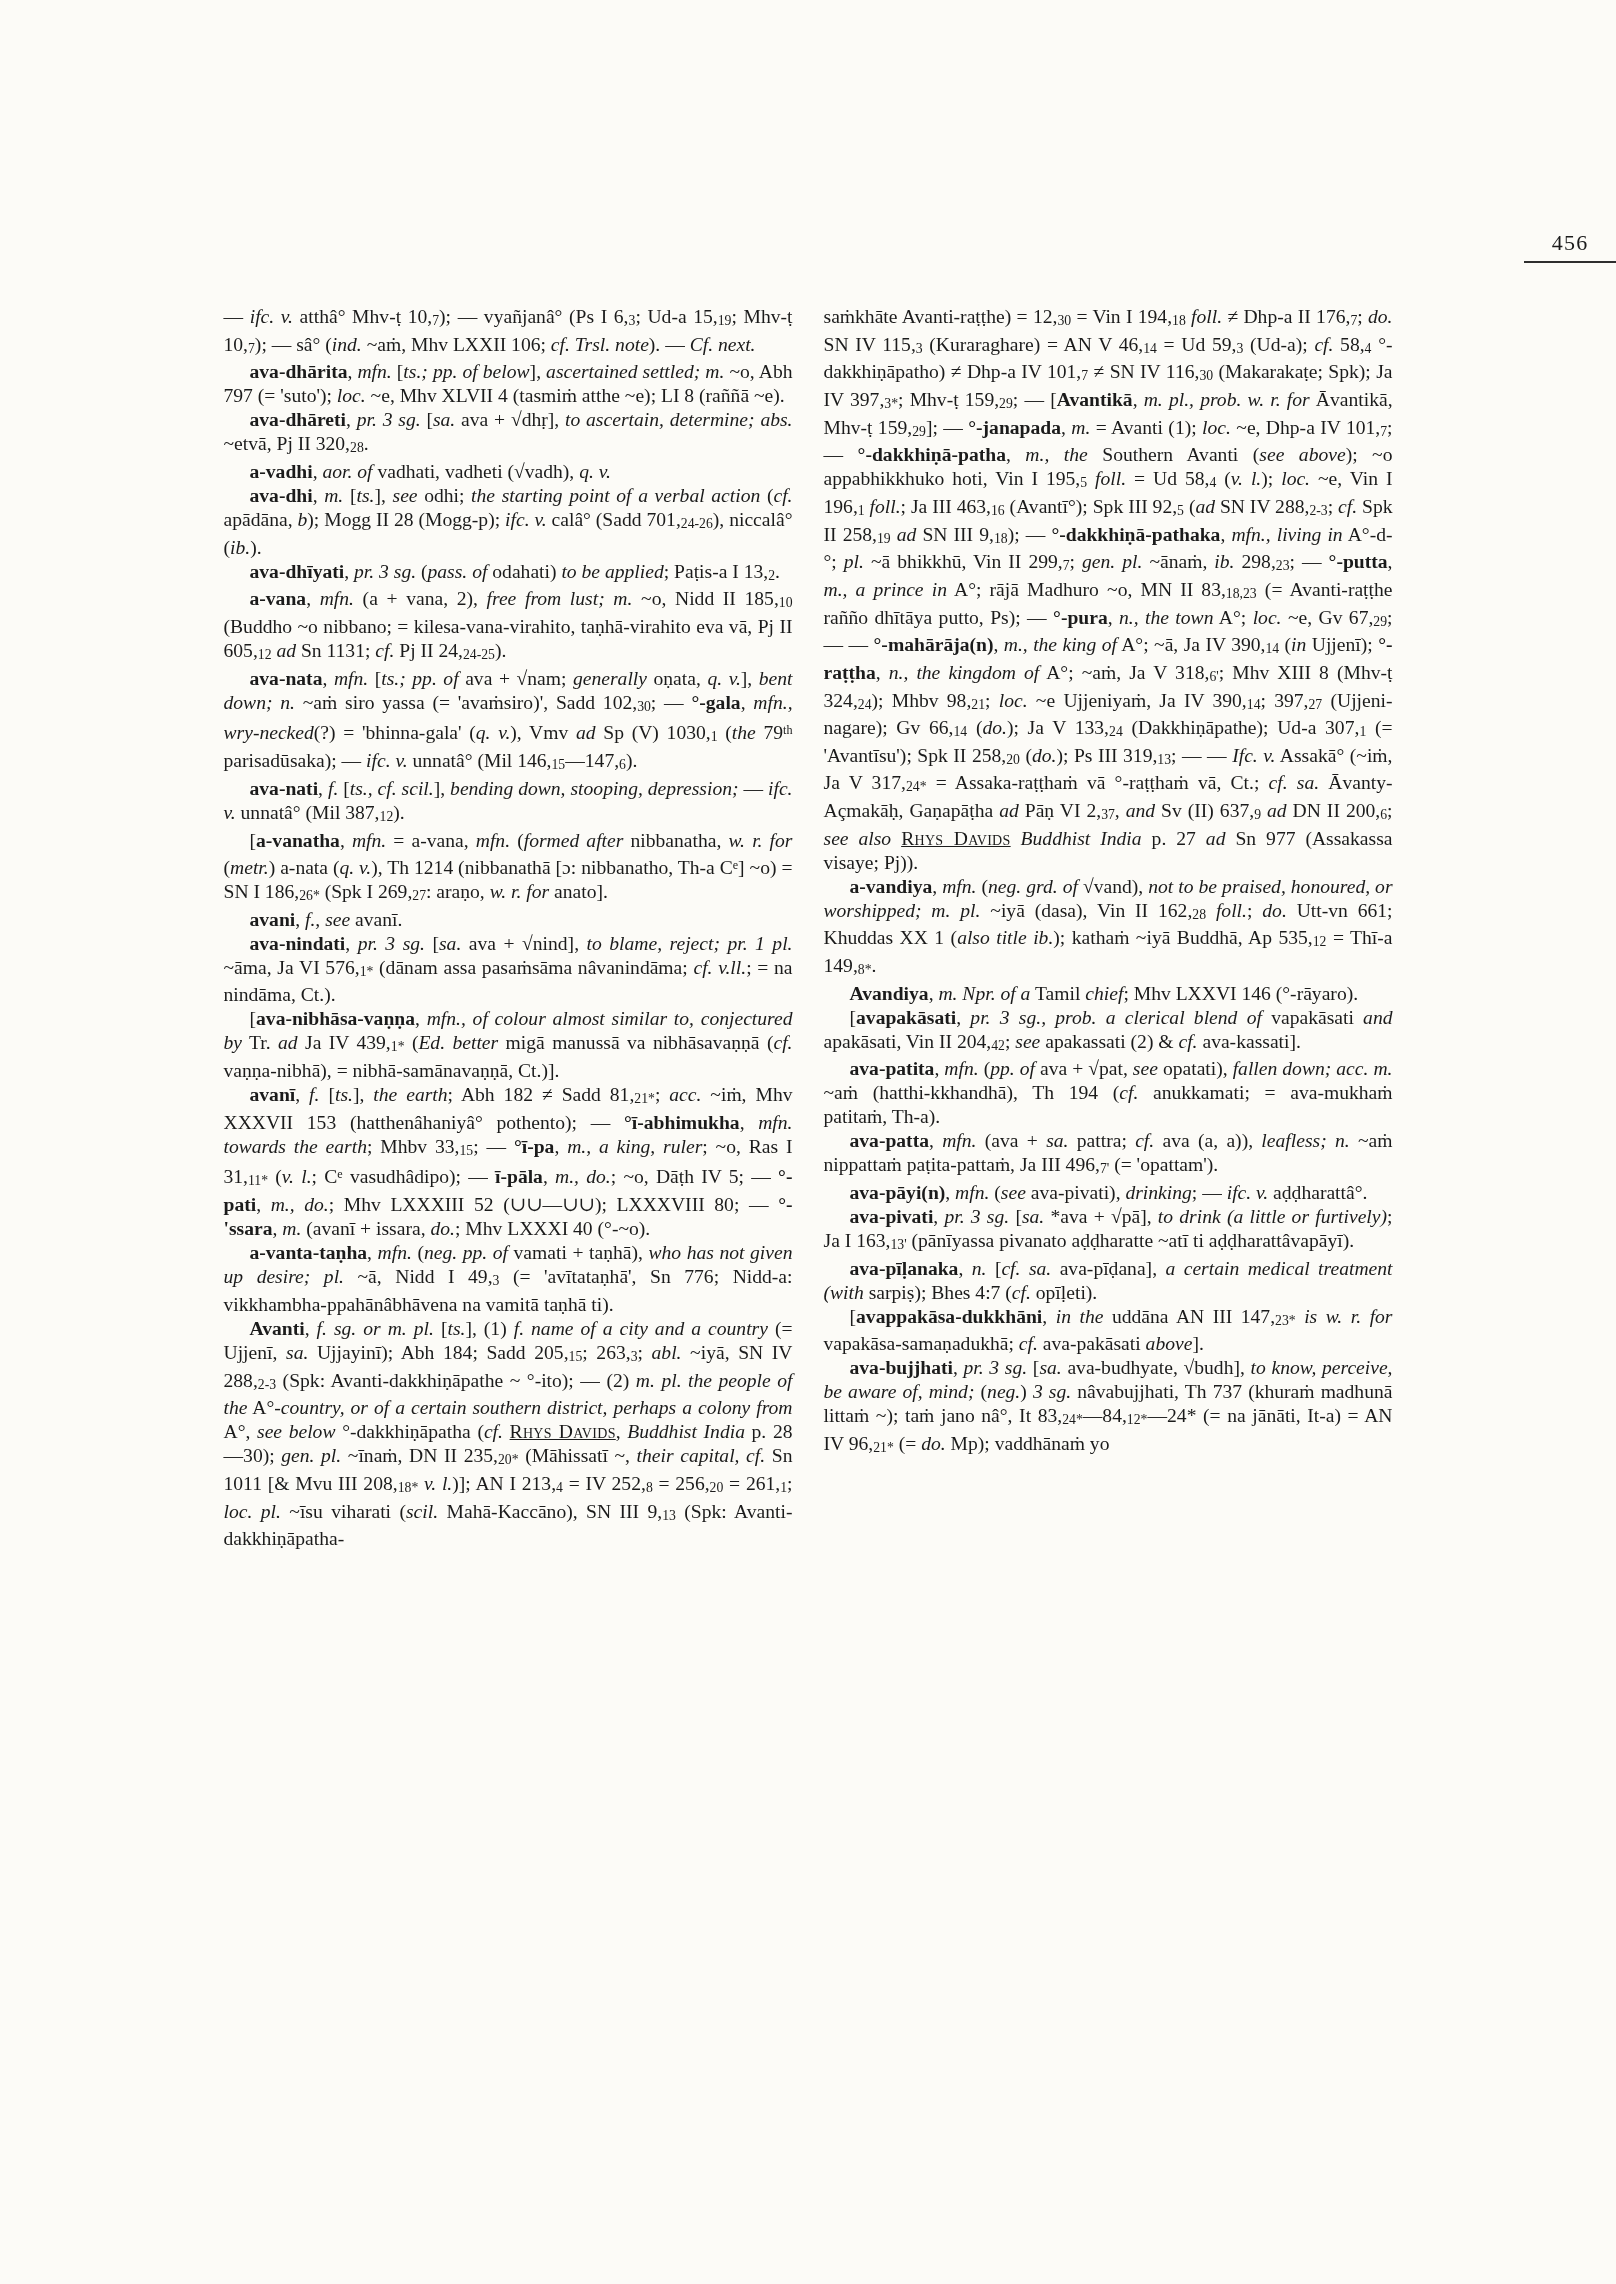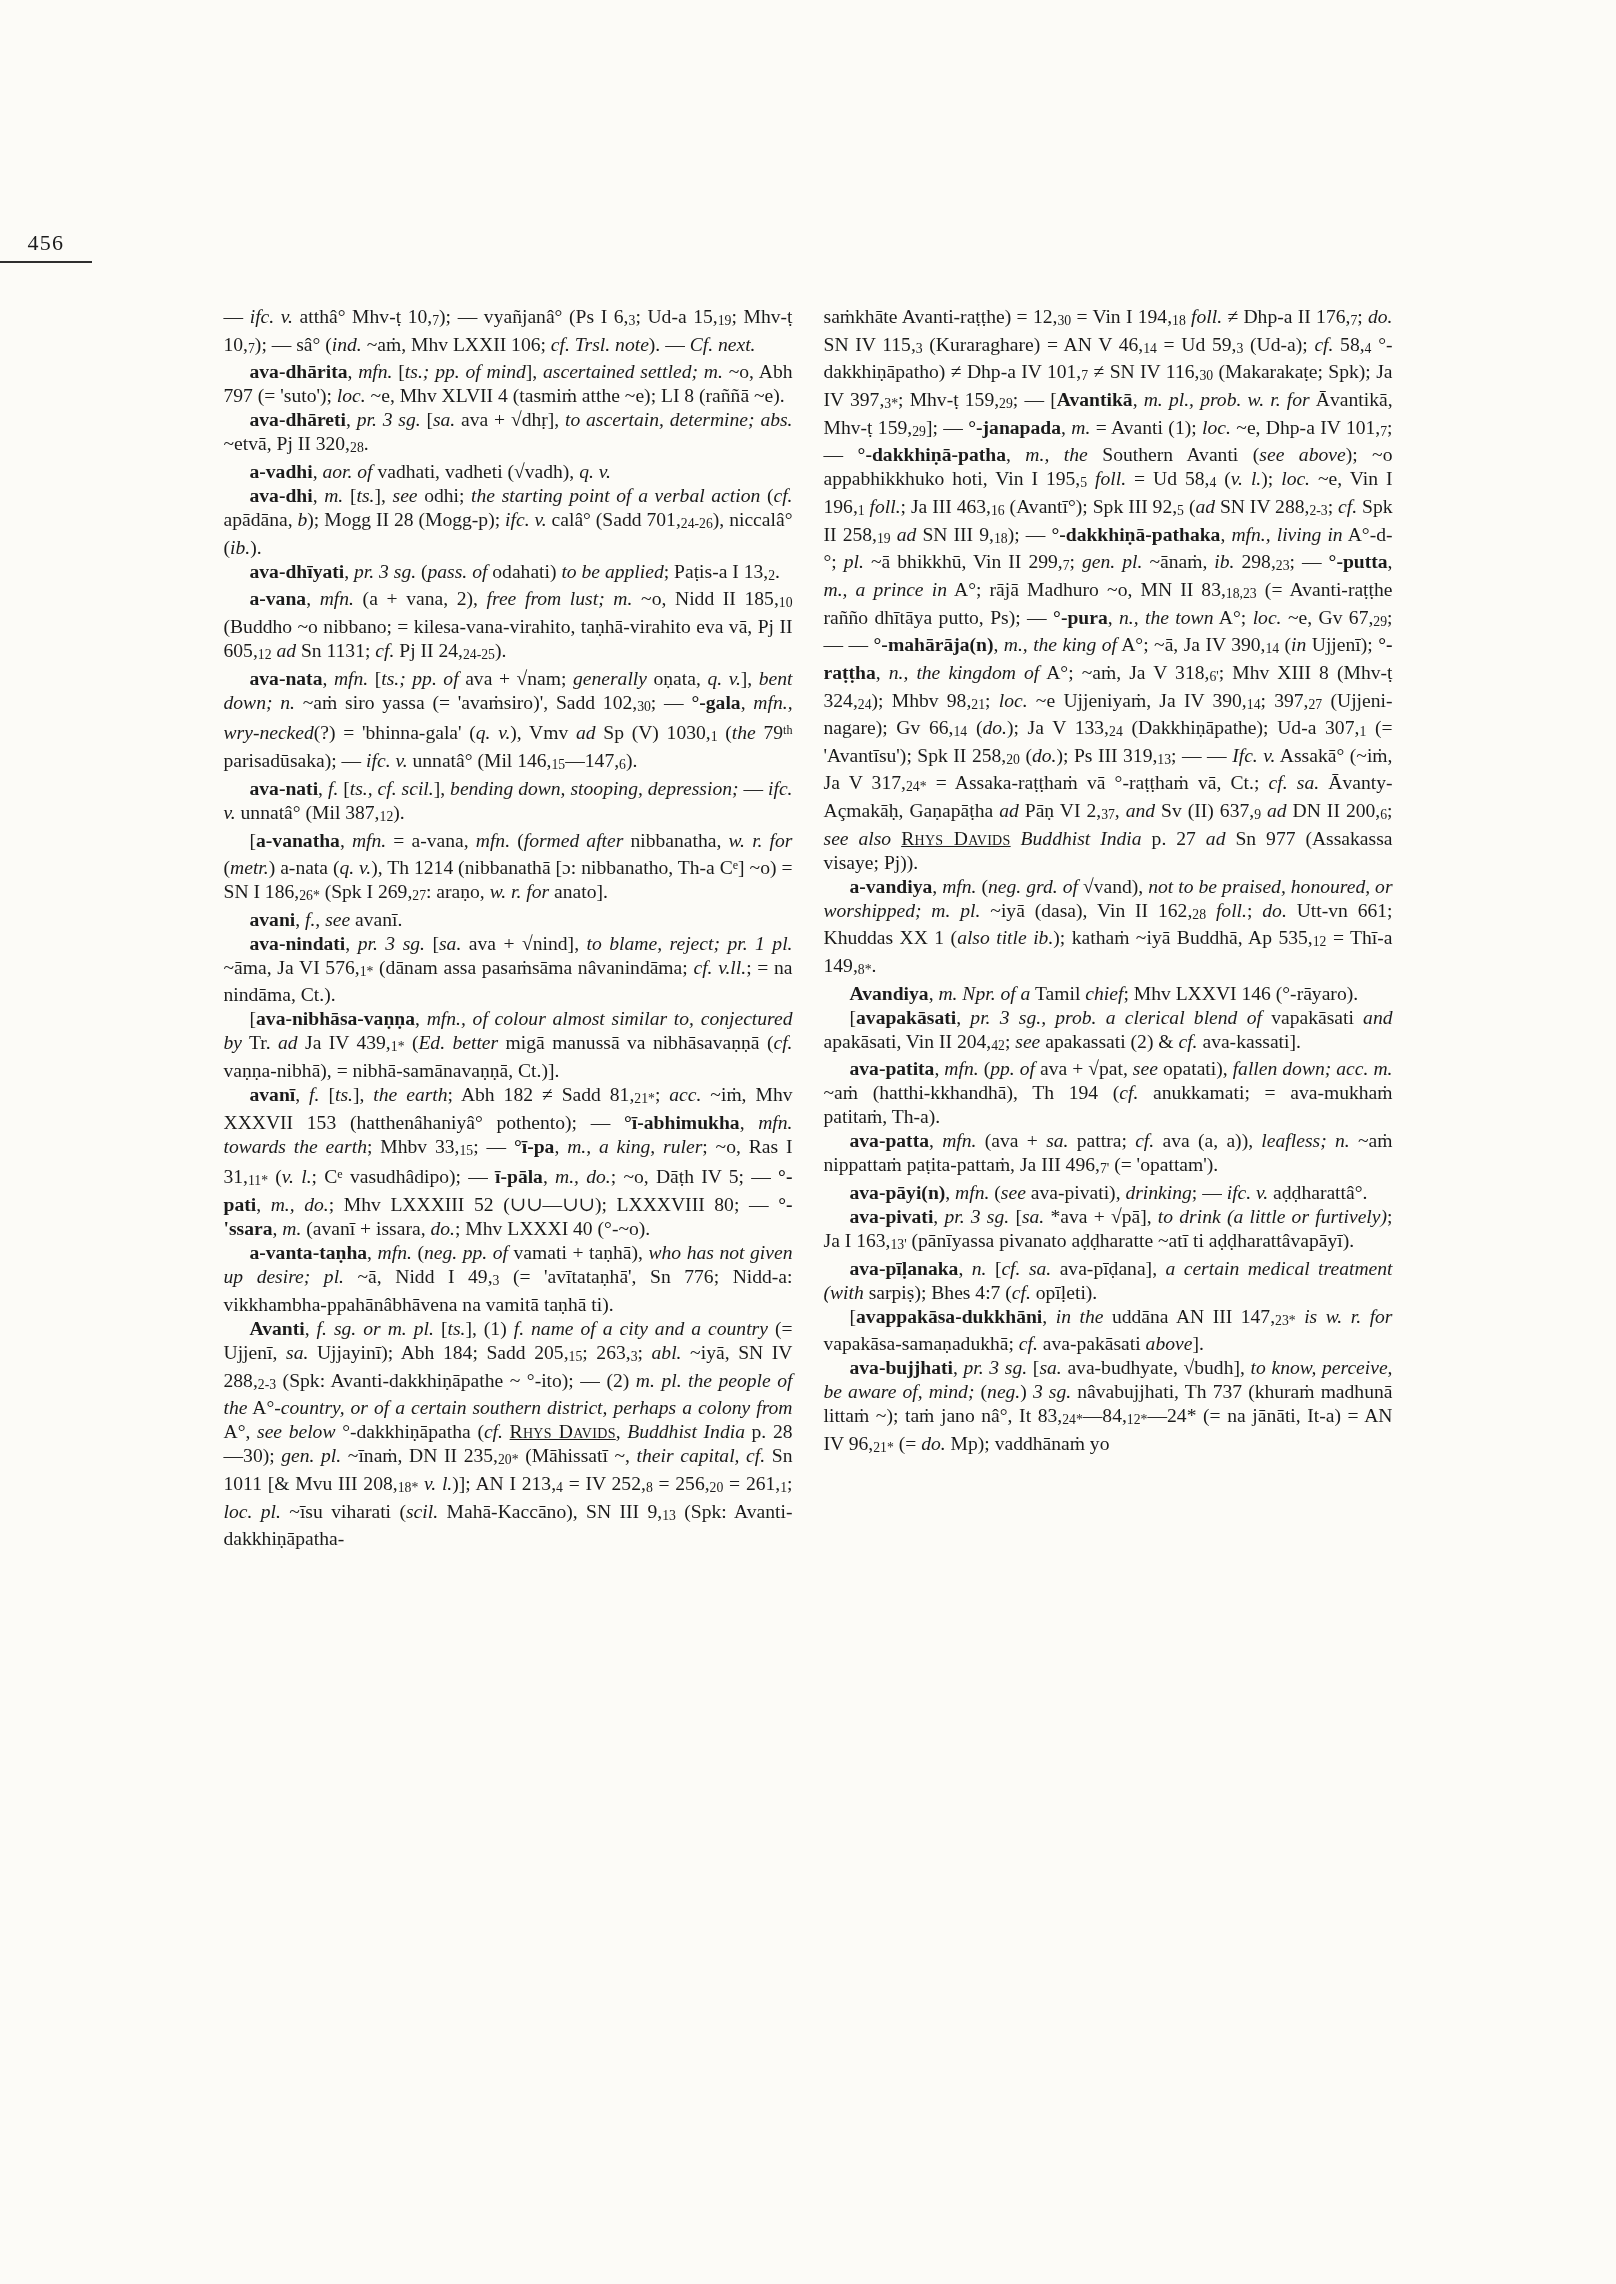--- a/index.html
+++ b/index.html
@@ -6,21 +6,21 @@
   html, body { margin: 0; padding: 0; }
   body {
     width: 1616px; height: 2284px;
     background: #fcfbf7;
     color: #1b1b1b;
     font-family: "Liberation Serif", "DejaVu Serif", serif;
     position: relative;
     overflow: hidden;
   }
   .page { width: 1616px; height: 2284px; position: relative; }
-  .header { text-align: left; padding-top: 230px; }
+  .header { text-align: right; padding-top: 230px; }
   .page-number {
     display: inline-block;
     font-size: 22px;
     letter-spacing: 1.3px;
     padding: 0 27.4px 5.2px 27.4px;
     border-bottom: 2px solid #2e2e2e;
   }
   .columns {
     display: flex;
     justify-content: center;
@@ -44,21 +44,21 @@
 </head>
 <body>
 
 <div class="page">
   <div class="header">
     <div class="page-number">456</div>
   </div>
   <div class="columns">
     <div class="column" id="col-left">
         <p class="entry">— <span class="i">ifc. v.</span> atthâ° Mhv-ṭ 10,<span class="ln">7</span>); — vyañjanâ° (Ps I 6,<span class="ln">3</span>; Ud-a 15,<span class="ln">19</span>; Mhv-ṭ 10,<span class="ln">7</span>); — sâ° (<span class="i">ind.</span> ~aṁ, Mhv LXXII 106; <span class="i">cf. Trsl. note</span>). — <span class="i">Cf. next.</span></p>
-        <p class="entry indent"><span class="b">ava-dhārita</span>, <span class="i">mfn.</span> [<span class="i">ts.; pp. of mind</span>], <span class="i">ascertained settled; m.</span> ~o, Abh 797 (= 'suto'); <span class="i">loc.</span> ~e, Mhv XLVII 4 (tasmiṁ atthe ~e); LI 8 (raññā ~e).</p>
+        <p class="entry indent"><span class="b">ava-dhārita</span>, <span class="i">mfn.</span> [<span class="i">ts.; pp. of below</span>], <span class="i">ascertained settled; m.</span> ~o, Abh 797 (= 'suto'); <span class="i">loc.</span> ~e, Mhv XLVII 4 (tasmiṁ atthe ~e); LI 8 (raññā ~e).</p>
         <p class="entry indent"><span class="b">ava-dhāreti</span>, <span class="i">pr. 3 sg.</span> [<span class="i">sa.</span> ava + √dhṛ], <span class="i">to ascertain, determine; abs.</span> ~etvā, Pj II 320,<span class="ln">28</span>.</p>
         <p class="entry indent"><span class="b">a-vadhi</span>, <span class="i">aor. of</span> vadhati, vadheti (√vadh), <span class="i">q. v.</span></p>
         <p class="entry indent"><span class="b">ava-dhi</span>, <span class="i">m.</span> [<span class="i">ts.</span>], <span class="i">see</span> odhi; <span class="i">the starting point of a verbal action</span> (<span class="i">cf.</span> apādāna, <span class="i">b</span>); Mogg II 28 (Mogg-p); <span class="i">ifc. v.</span> calâ° (Sadd 701,<span class="ln">24-26</span>), niccalâ° (<span class="i">ib.</span>).</p>
         <p class="entry indent"><span class="b">ava-dhīyati</span>, <span class="i">pr. 3 sg.</span> (<span class="i">pass. of</span> odahati) <span class="i">to be applied</span>; Paṭis-a I 13,<span class="ln">2</span>.</p>
         <p class="entry indent"><span class="b">a-vana</span>, <span class="i">mfn.</span> (a + vana, 2), <span class="i">free from lust; m.</span> ~o, Nidd II 185,<span class="ln">10</span> (Buddho ~o nibbano; = kilesa-vana-virahito, taṇhā-virahito eva vā, Pj II 605,<span class="ln">12</span> <span class="i">ad</span> Sn 1131; <span class="i">cf.</span> Pj II 24,<span class="ln">24-25</span>).</p>
         <p class="entry indent"><span class="b">ava-nata</span>, <span class="i">mfn.</span> [<span class="i">ts.; pp. of</span> ava + √nam; <span class="i">generally</span> oṇata, <span class="i">q. v.</span>], <span class="i">bent down; n.</span> ~aṁ siro yassa (= 'avaṁsiro)', Sadd 102,<span class="ln">30</span>; — <span class="b">°-gala</span>, <span class="i">mfn., wry-necked</span>(?) = 'bhinna-gala' (<span class="i">q. v.</span>), Vmv <span class="i">ad</span> Sp (V) 1030,<span class="ln">1</span> (<span class="i">the</span> 79<span class="sup">th</span> parisadūsaka); — <span class="i">ifc. v.</span> unnatâ° (Mil 146,<span class="ln">15</span>—147,<span class="ln">6</span>).</p>
         <p class="entry indent"><span class="b">ava-nati</span>, <span class="i">f.</span> [<span class="i">ts., cf. scil.</span>], <span class="i">bending down, stooping, depression;</span> — <span class="i">ifc. v.</span> unnatâ° (Mil 387,<span class="ln">12</span>).</p>
         <p class="entry indent">[<span class="b">a-vanatha</span>, <span class="i">mfn.</span> = a-vana, <span class="i">mfn.</span> (<span class="i">formed after</span> nibbanatha, <span class="i">w. r. for</span> (<span class="i">metr.</span>) a-nata (<span class="i">q. v.</span>), Th 1214 (nibbanathā [ɔ: nibbanatho, Th-a C<span class="sup">e</span>] ~o) = SN I 186,<span class="ln">26*</span> (Spk I 269,<span class="ln">27</span>: araṇo, <span class="i">w. r. for</span> anato].</p>
         <p class="entry indent"><span class="b">avani</span>, <span class="i">f., see</span> avanī.</p>
         <p class="entry indent"><span class="b">ava-nindati</span>, <span class="i">pr. 3 sg.</span> [<span class="i">sa.</span> ava + √nind], <span class="i">to blame, reject; pr. 1 pl.</span> ~āma, Ja VI 576,<span class="ln">1*</span> (dānam assa pasaṁsāma nâvanindāma; <span class="i">cf. v.ll.</span>; = na nindāma, Ct.).</p>

